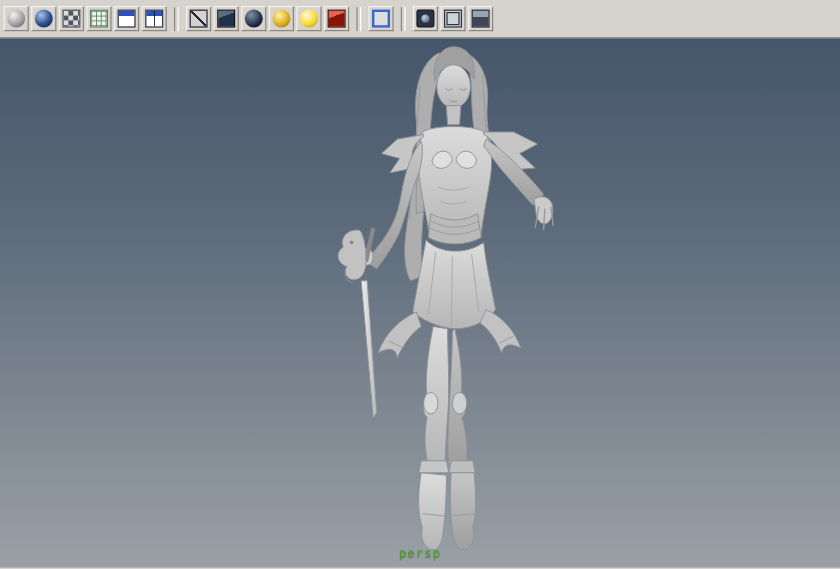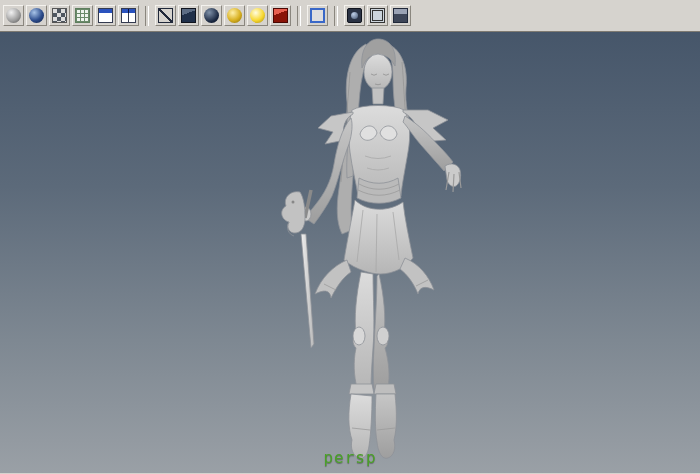--- a/index.html
+++ b/index.html
@@ -54,21 +54,21 @@
   .ic-gate         { border:3px double #333; background:#ccd4dc; }
   .ic-stamp        { border:1px solid #20283a; background:linear-gradient(#9aa2b4 0 40%, #3e4658 40%); }
   
   .viewport {
     position:relative; height:441px;
     background:linear-gradient(180deg, #46566a 0%, #5c6a7a 35%, #7e8892 70%, #9aa0a6 100%);
   }
   .viewport svg { position:absolute; left:0; top:0; }
   .persp-label {
     position:absolute; left:50%; bottom:6px; transform:translateX(-50%);
-    color:#4aa028; font-size:16px; letter-spacing:1px;
+    color:#4aa028; font-size:10px; letter-spacing:1px;
     font-family:"DejaVu Sans Mono", monospace;
     text-shadow:0 1px 1px rgba(0,0,0,.35);
   }
 </style>
 </head>
 <body>
 
 <div class="toolbar">
     <div class="tbtn">
       <div class="ic ic-sphere-gray"></div>

